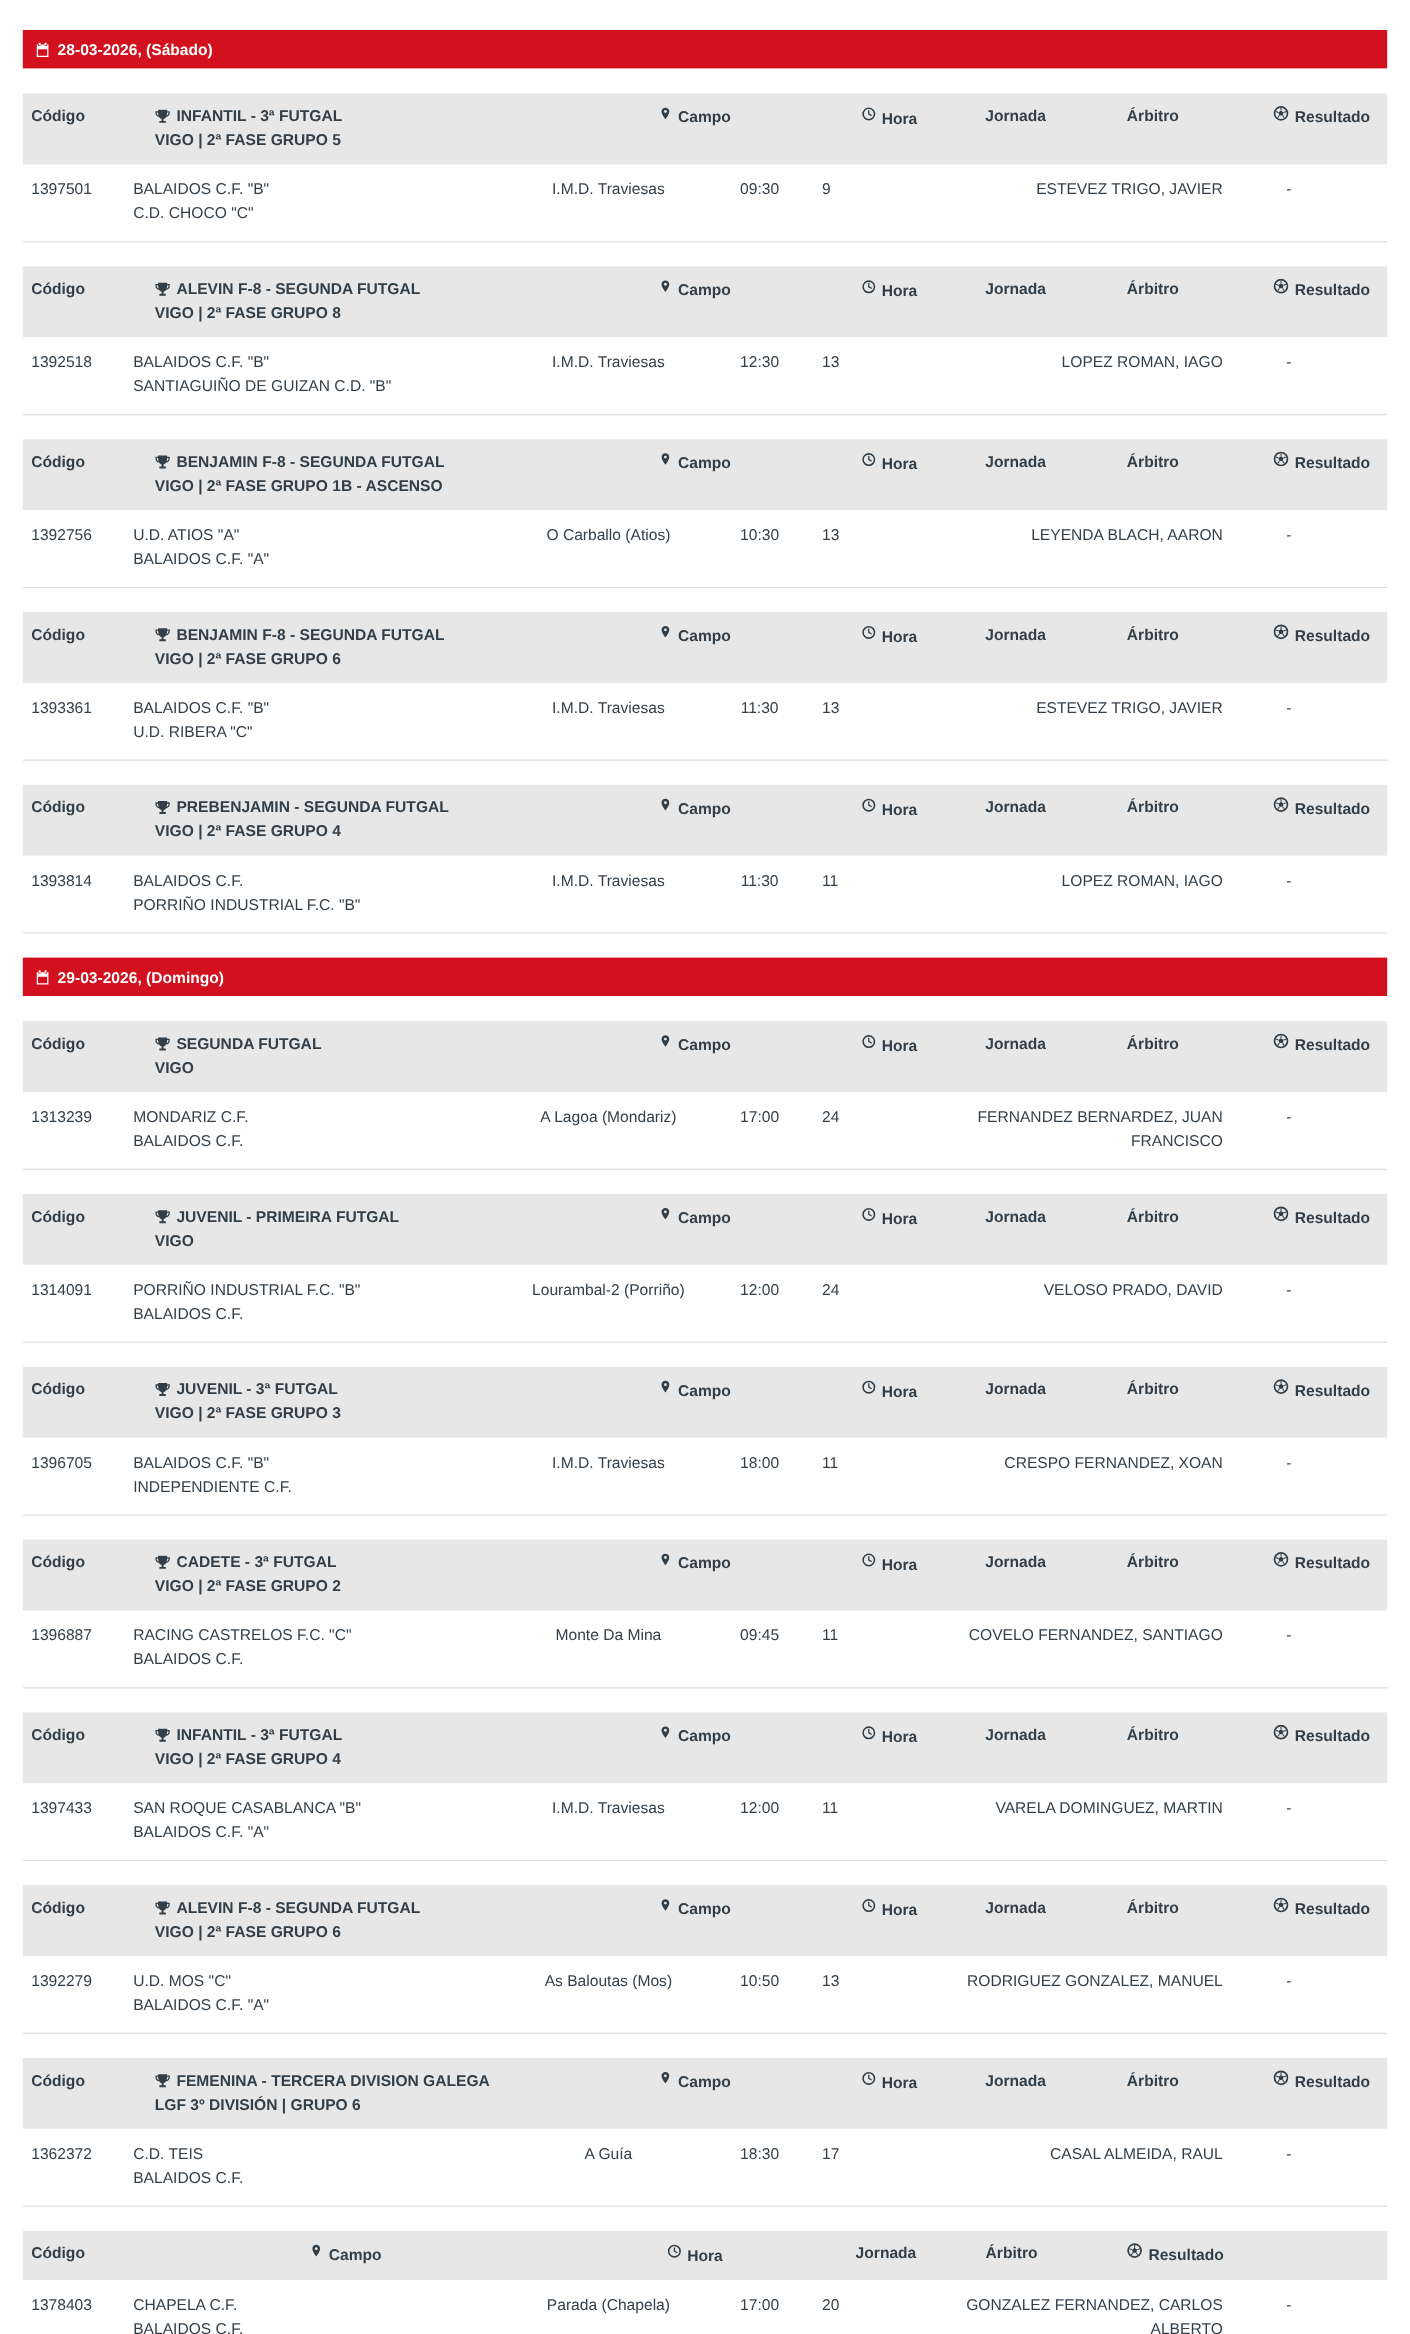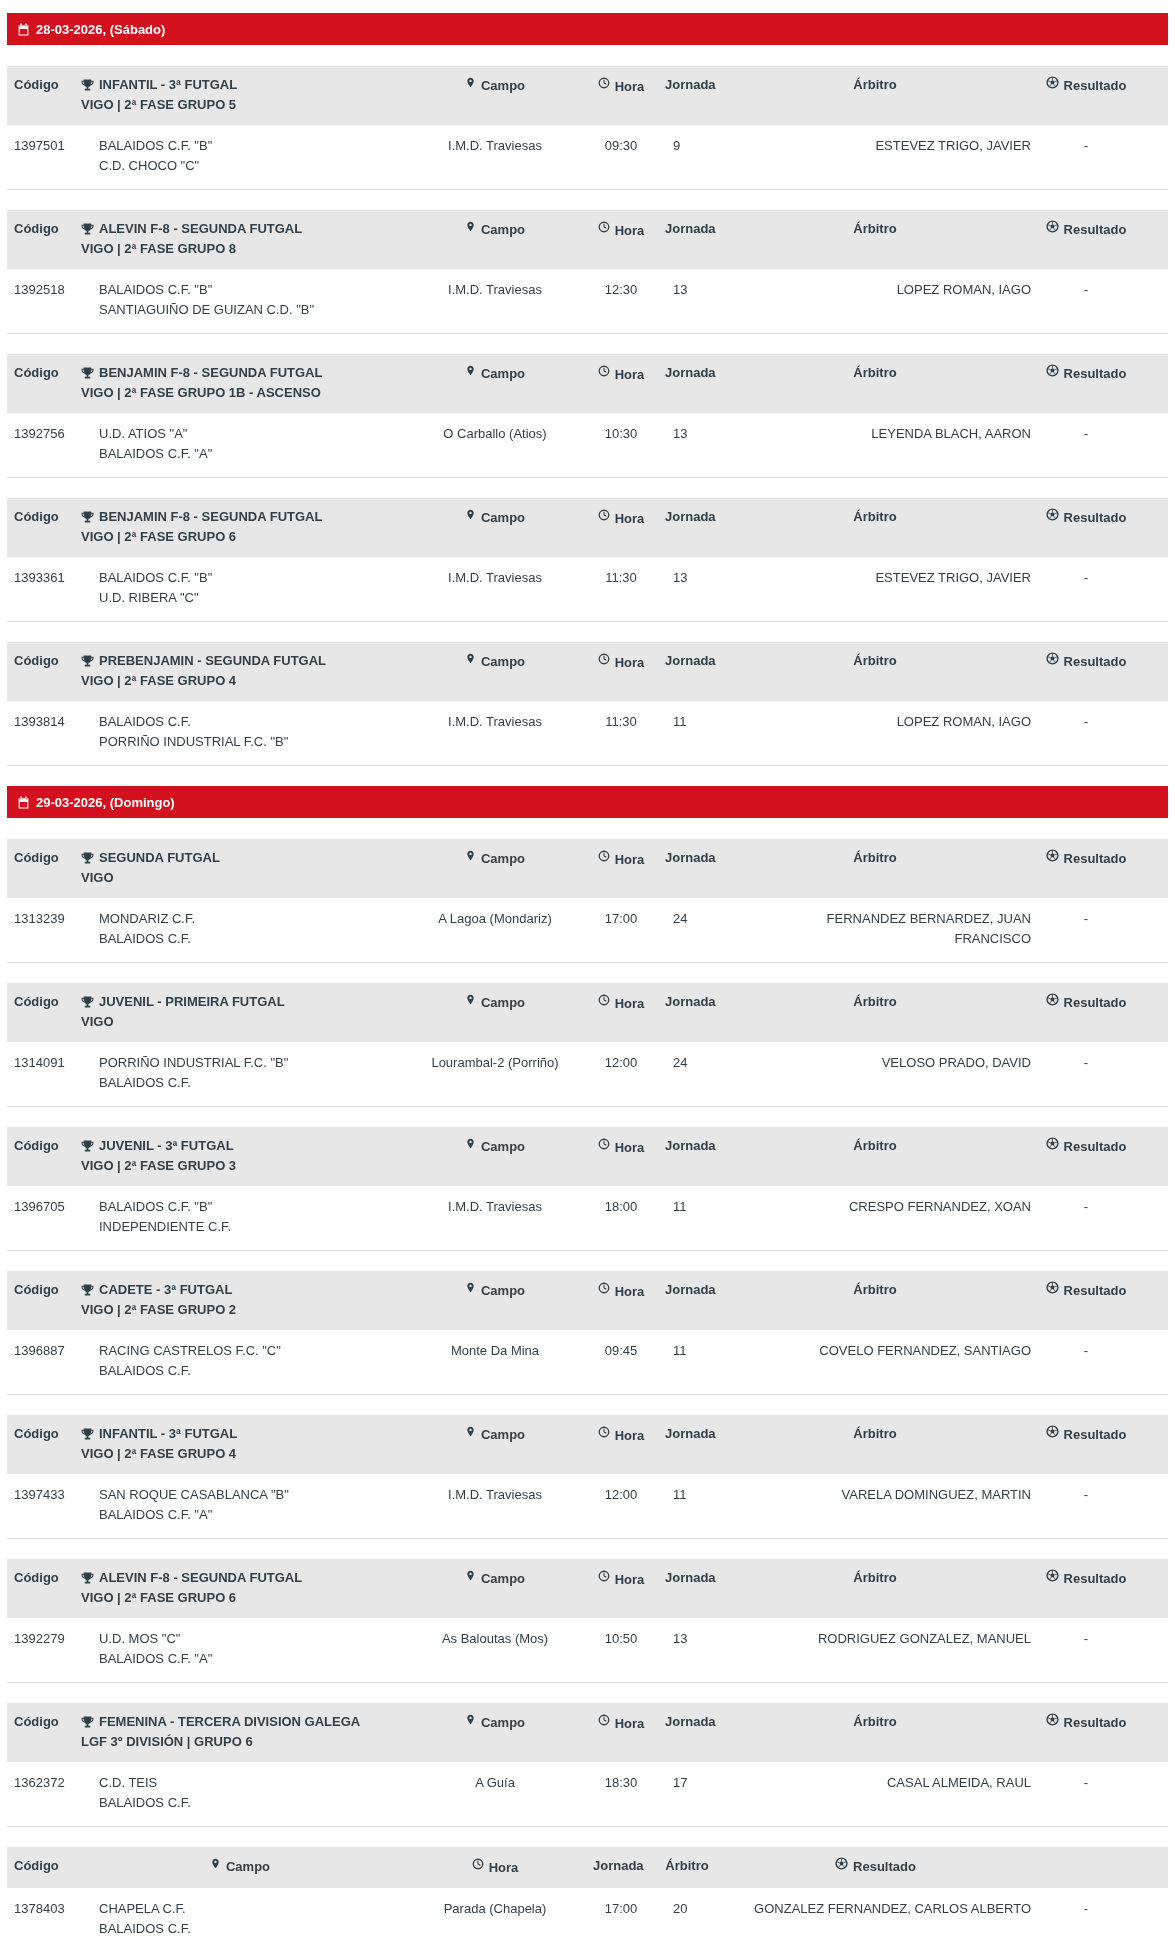--- a/index.html
+++ b/index.html
@@ -9,21 +9,21 @@
     --text:#333f48;
   }
   html,body{margin:0;padding:0;background:#ffffff;}
   body{
     width:1175px;
     font-family:"Liberation Sans", sans-serif;
     font-size:13px;
     color:var(--text);
   }
   #content{padding:9px 3px 18px 3px;}
-  .day{margin:4px;}
+  .day{margin:16px;}
   .day-banner{
     background:var(--red);
     color:#ffffff;
     height:32px;
     display:flex;
     align-items:center;
     padding:0 10px;
     font-weight:bold;
     margin-bottom:21px;
   }
@@ -32,20 +32,21 @@
   .frow{
     display:grid;
     grid-template-columns:68px 330px 180px 72px 90px 1fr 135px;
     align-items:start;
   }
   .cell{line-height:20px;}
   .thead{
     background:var(--header-bg);
     font-weight:bold;
     padding:9px 0 10px 0;
+    gap:36px;
   }
   .trow{
     padding:11px 0 13px 0;
     border-bottom:1px solid var(--row-border);
     font-weight:normal;
   }
   .c-codigo{padding-left:7px;}
   .c-comp{padding-left:6px;}
   .trow .c-comp{padding-left:24px;}
   .c-comp .line1{display:flex;align-items:center;}

